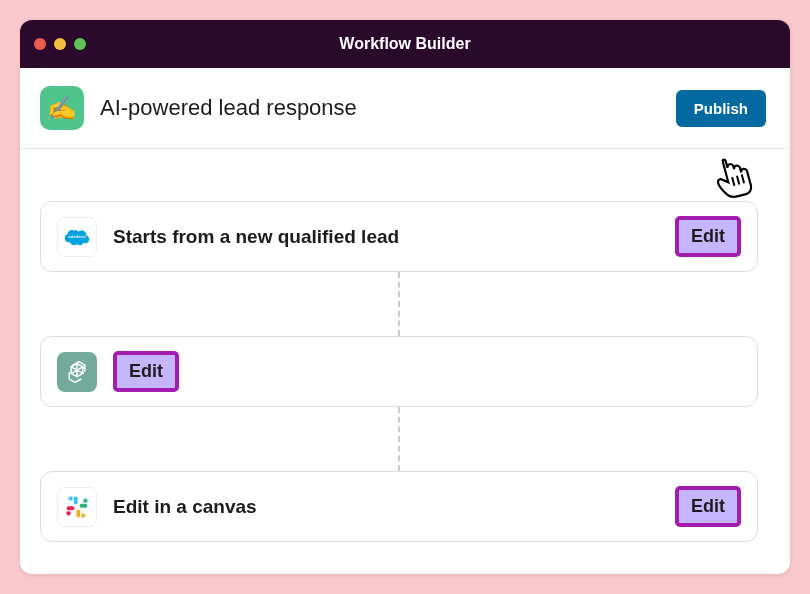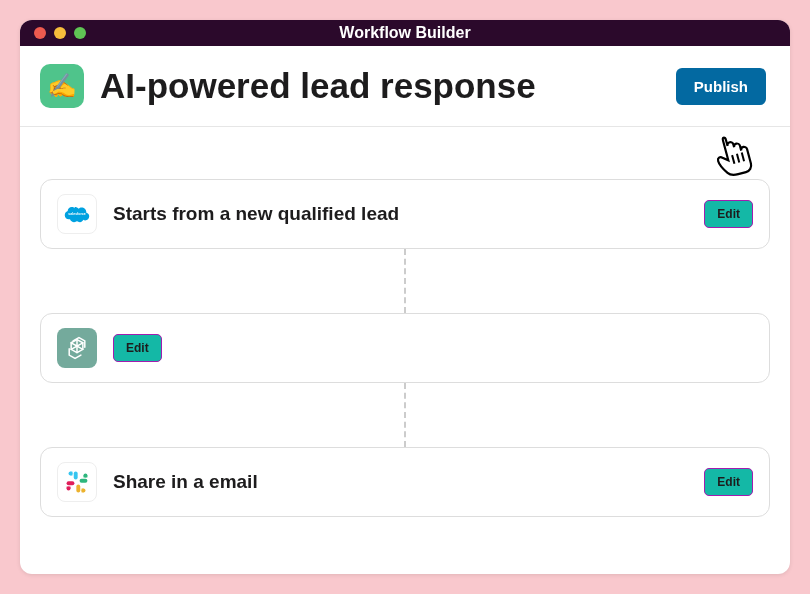--- a/index.html
+++ b/index.html
@@ -14,21 +14,21 @@
       background: #fff;
       border-radius: 12px;
       overflow: hidden;
       box-shadow: 0 1px 4px rgba(0,0,0,0.1);
       height: 100%;
       display: flex;
       flex-direction: column;
     }
     .titlebar {
       background: #2b092b;
-      height: 26px;
+      height: 48px;
       display: flex;
       align-items: center;
       position: relative;
     }
     .traffic {
       display: flex;
       gap: 8px;
       position: absolute;
       left: 14px;
     }
@@ -53,37 +53,37 @@
       width: 44px;
       height: 44px;
       border-radius: 10px;
       background: #4fc48b;
       display: flex;
       align-items: center;
       justify-content: center;
       font-size: 24px;
     }
     .wf-title {
-      font-size: 35px;
-      font-weight: 700;
+      font-size: 22px;
+      font-weight: 400;
       color: #1d1c1d;
       flex: 1;
     }
     .publish-btn {
       background: #0369a1;
       color: #fff;
       border: none;
       border-radius: 6px;
       padding: 10px 18px;
       font-size: 15px;
       font-weight: 700;
       cursor: pointer;
     }
     .content {
-      padding: 52px 20px 20px 20px;
+      padding: 52px 32px 20px 20px;
       position: relative;
       flex: 1;
     }
     .cursor {
       position: absolute;
       top: 4px;
       right: 36px;
       font-size: 40px;
       transform: rotate(-15deg);
       pointer-events: none;
@@ -107,25 +107,25 @@
       flex-shrink: 0;
       border: 1px solid #eee;
     }
     .step-title {
       font-size: 19px;
       font-weight: 800;
       color: #1d1c1d;
       flex: 1;
     }
     .edit-btn {
-      border: 1px solid #a21caf;
-      background: #14b8a6;
+      border: 4px solid #a21caf;
+      background: #c4b5fd;
       border-radius: 5px;
       padding: 6px 12px;
-      font-size: 12px;
+      font-size: 18px;
       font-weight: 700;
       cursor: pointer;
       color: #1d1c1d;
     }
     .connector {
       height: 64px;
       display: flex;
       justify-content: center;
     }
     .connector-line {
@@ -217,17 +217,17 @@
           <circle cx="33" cy="10" r="3" fill="#2eb67d"></circle>
             <rect x="30" y="10" width="6" height="3" fill="#2eb67d"></rect>
           <rect x="19" y="24" width="6" height="12" rx="3" fill="#ecb22e"></rect>
           <circle cx="30" cy="33" r="3" fill="#ecb22e"></circle>
             <rect x="27" y="30" width="3" height="6" fill="#ecb22e"></rect>
           <rect x="4" y="19" width="12" height="6" rx="3" fill="#e01e5a"></rect>
           <circle cx="7" cy="30" r="3" fill="#e01e5a"></circle>
             <rect x="4" y="27" width="6" height="3" fill="#e01e5a"></rect>
         </svg>
       </div>
-      <div class="step-title">Share in a email</div>
+      <div class="step-title">Edit in a canvas</div>
       <button class="edit-btn">Edit</button>
     </div>
   </div>
 </div>
 
 </body></html>

